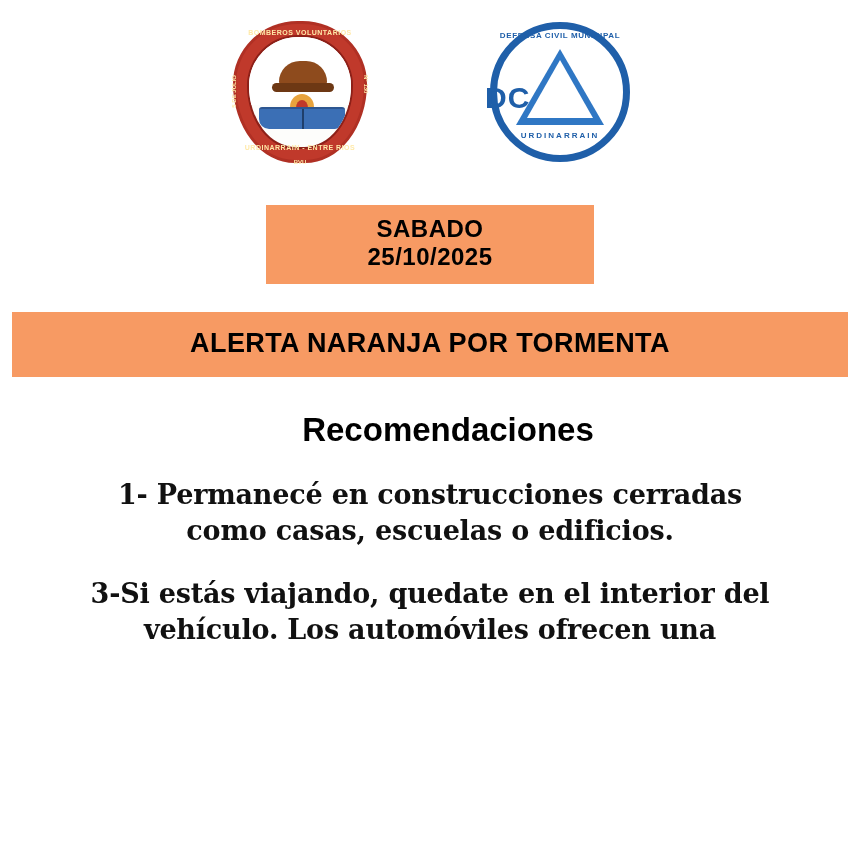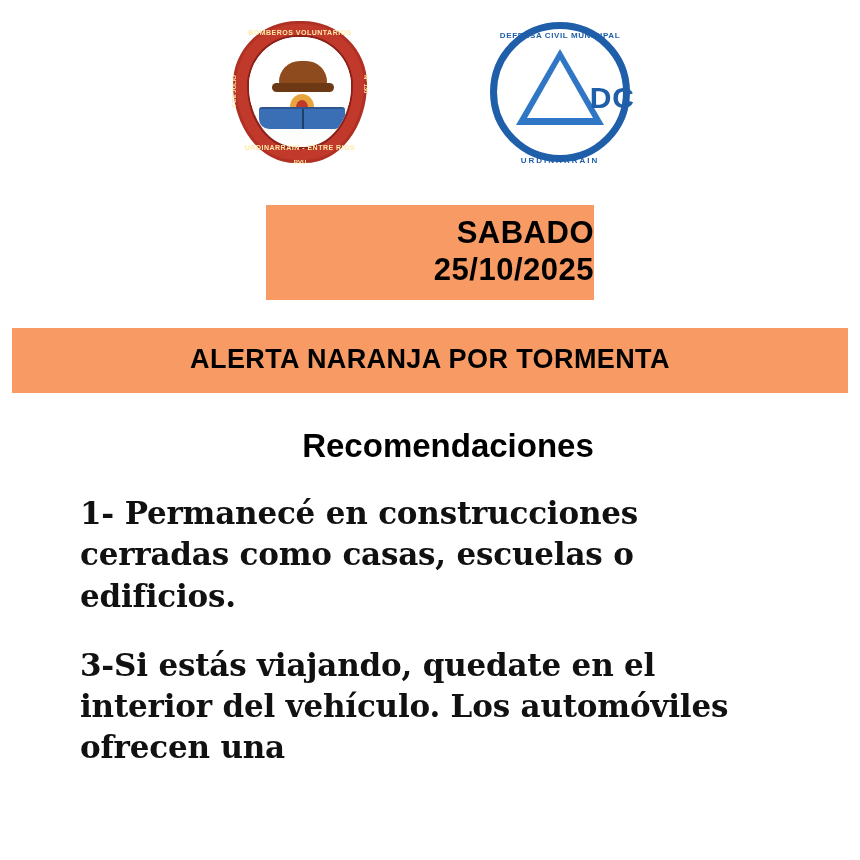--- a/index.html
+++ b/index.html
@@ -194,21 +194,21 @@
     position: absolute;
     left: 0;
     width: 100%;
     text-align: center;
     font-size: 8px;
     font-weight: bold;
     color: #1f5fa9;
     letter-spacing: 0.6px;
   }
   .dc-ring-text-top { top: 14px; }
-  .dc-ring-text-bottom { bottom: 2px; letter-spacing: 2px; }
+  .dc-ring-text-bottom { bottom: 27px; letter-spacing: 2px; }
   .dc-triangle {
     position: absolute;
     left: 50%;
     top: 32px;
     transform: translateX(-50%);
     width: 0;
     height: 0;
     border-left: 44px solid transparent;
     border-right: 44px solid transparent;
     border-bottom: 76px solid #2f77c4;
@@ -222,35 +222,35 @@
     height: 0;
     border-left: 33px solid transparent;
     border-right: 33px solid transparent;
     border-bottom: 58px solid #ffffff;
   }
   .dc-letters {
     position: absolute;
     left: 0;
     width: 100%;
     top: 64px;
-    text-align: right;
+    text-align: left;
     font-size: 30px;
     font-weight: bold;
     color: #1f5fa9;
     letter-spacing: 1px;
   }
 
   
   .date-banner {
     margin-top: 30px;
     width: 328px;
     background: #f79a63;
     color: #000000;
-    text-align: right;
-    font-size: 31px;
+    text-align: center;
+    font-size: 24px;
     font-weight: bold;
     line-height: 1.18;
     padding: 10px 0 12px 0;
     box-sizing: border-box;
     letter-spacing: 0.5px;
   }
 
   
   .alert-banner {
     margin-top: 28px;
@@ -275,26 +275,27 @@
     width: 100%;
     padding-left: 36px;
   }
   .rec-list {
     margin-top: 28px;
     width: 700px;
     text-align: left;
   }
   .rec-item {
     font-family: "DejaVu Serif", serif;
-    font-size: 31px;
+    font-size: 27px;
     font-weight: bold;
     color: #111111;
     line-height: 1.33;
     margin-bottom: 28px;
     letter-spacing: -0.2px;
+    text-align: center;
   }
   .rec-item:last-child { margin-bottom: 12px; }
 </style>
 </head>
 <body>
 
 <div class="poster">
 
   <div class="logos">
 

